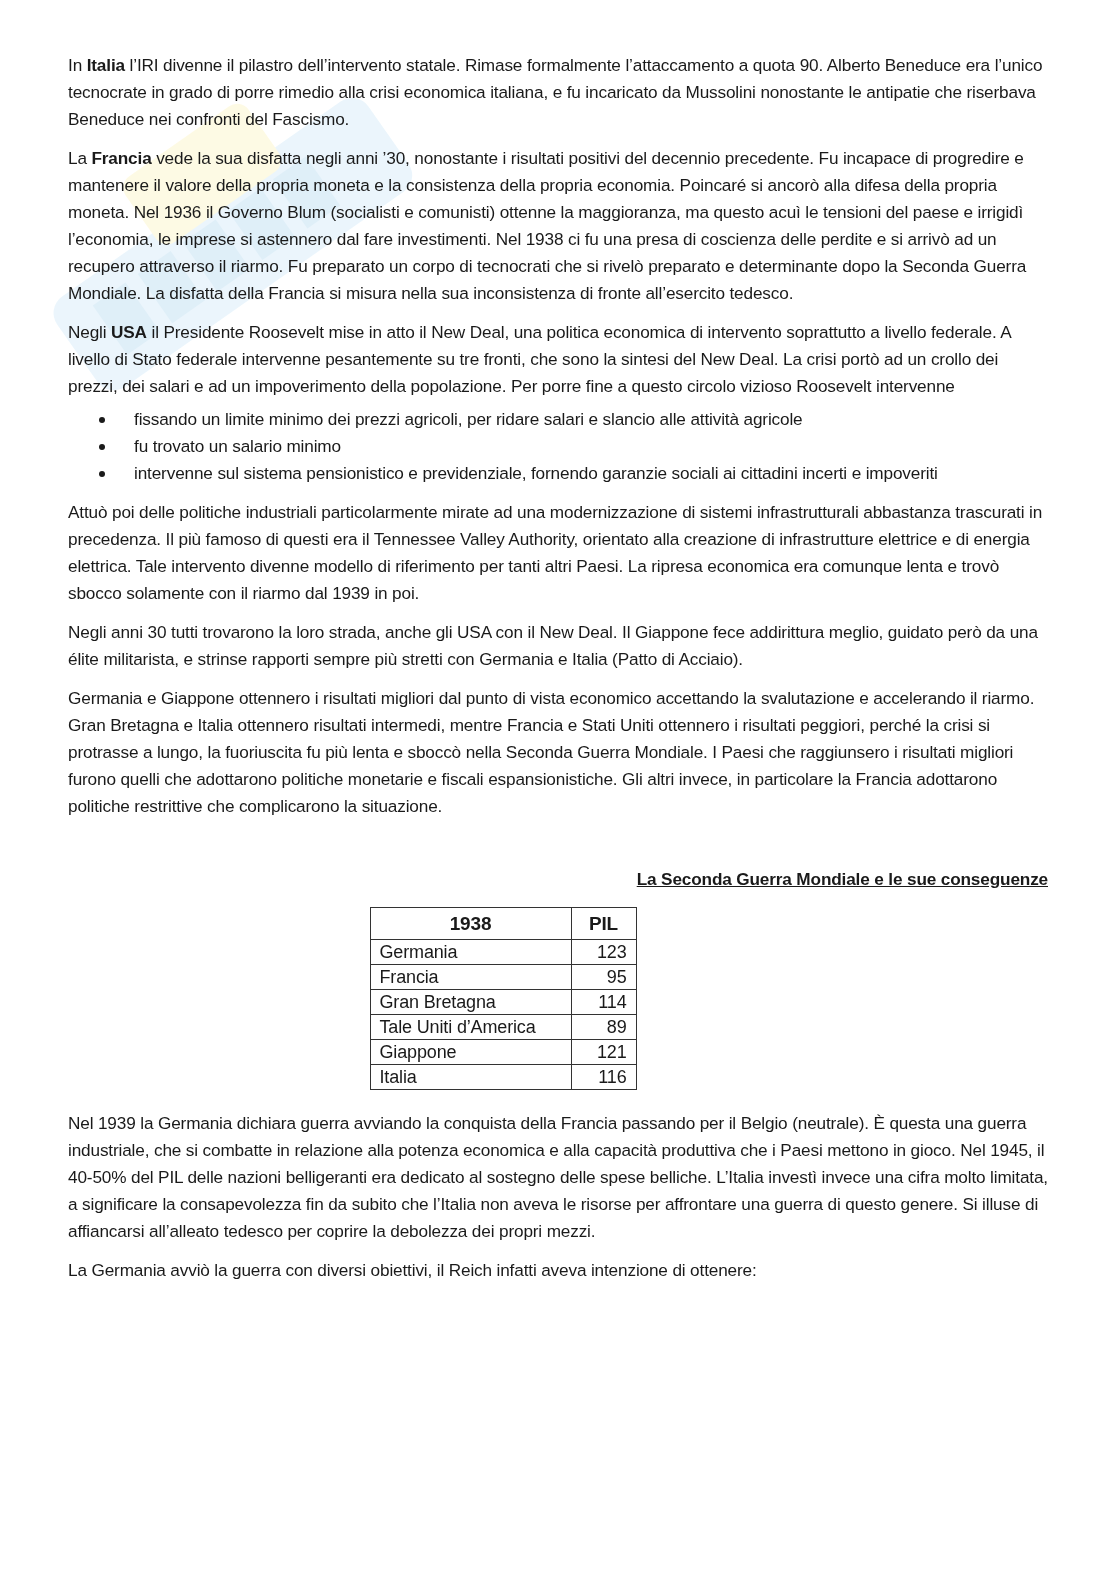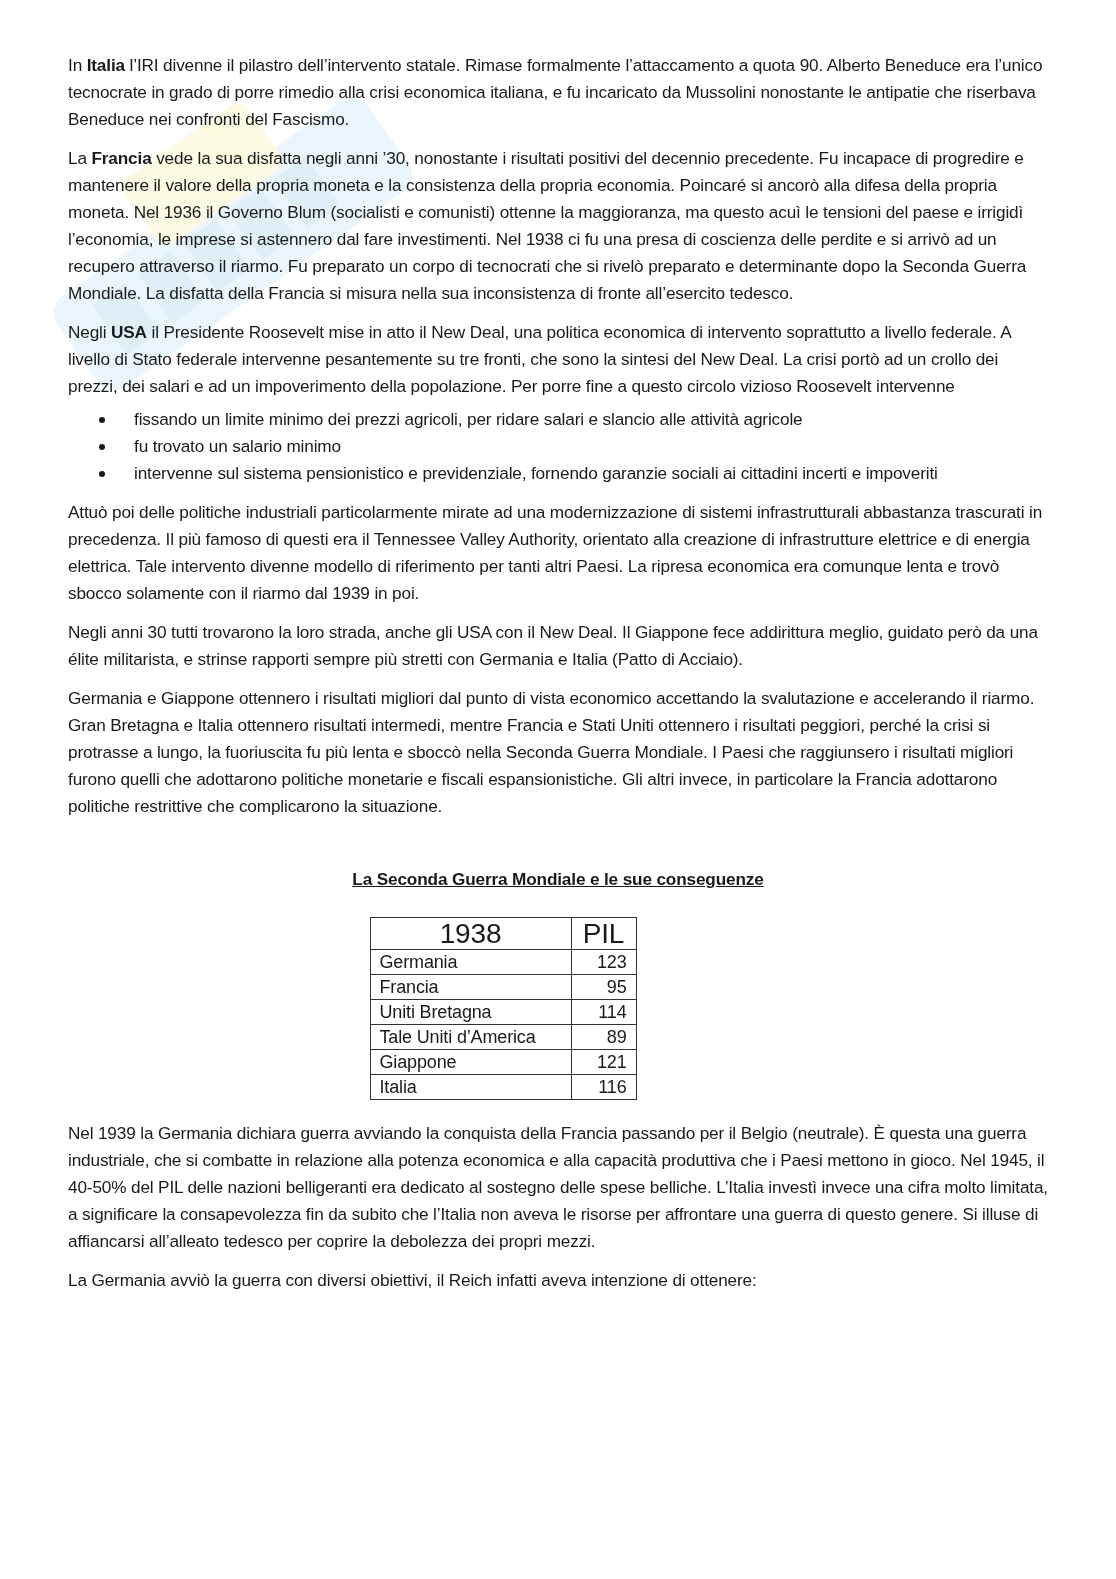--- a/index.html
+++ b/index.html
@@ -18,31 +18,31 @@
     }
     p { margin: 0 0 12px 0; }
     b { font-weight: bold; }
     ul.bullets { list-style: none; margin: 4px 0 12px 0; padding: 0; }
     ul.bullets li { position: relative; padding-left: 66px; line-height: 27px; }
     ul.bullets li::before {
       content: ""; position: absolute; left: 31px; top: 11px;
       width: 6px; height: 6px; border-radius: 50%; background: #1a1a1a;
     }
     .section-title {
-      text-align: center; font-weight: bold; text-decoration: underline;
-      margin: 46px 0 24px 0;
+      text-align: right; font-weight: bold; text-decoration: underline;
+      margin: 46px 0 14px 0;
     }
     .table-wrap { display: flex; justify-content: center; margin: 10px 0 0 -110px; }
     table.pil {
       border-collapse: collapse; font-size: 18px;
     }
     table.pil th, table.pil td {
       border: 1.5px solid #333; padding: 0 9px; height: 24px; line-height: 24px;
     }
-    table.pil th { font-size: 28px; font-weight: normal; height: 31px; line-height: 31px; }
+    table.pil th { font-size: 19px; font-weight: bold; height: 31px; line-height: 31px; }
     table.pil td.country { width: 182px; text-align: left; margin-left: 48px; }
     table.pil td.val { width: 46px; text-align: right; }
     table.pil th.c1 { text-align: center; }
     table.pil th.c2 { text-align: center; }
     .after-table { margin-top: 20px; }
   </style>
 </head>
 <body>
 
 <svg class="watermark" viewBox="0 0 420 400" xmlns="http://www.w3.org/2000/svg">
@@ -91,21 +91,21 @@
       <tbody>
         <tr>
           <td class="country">Germania</td>
           <td class="val">123</td>
         </tr>
         <tr>
           <td class="country">Francia</td>
           <td class="val">95</td>
         </tr>
         <tr>
-          <td class="country">Uniti Bretagna</td>
+          <td class="country">Gran Bretagna</td>
           <td class="val">114</td>
         </tr>
         <tr>
           <td class="country">Tale Uniti d’America</td>
           <td class="val">89</td>
         </tr>
         <tr>
           <td class="country">Giappone</td>
           <td class="val">121</td>
         </tr>

